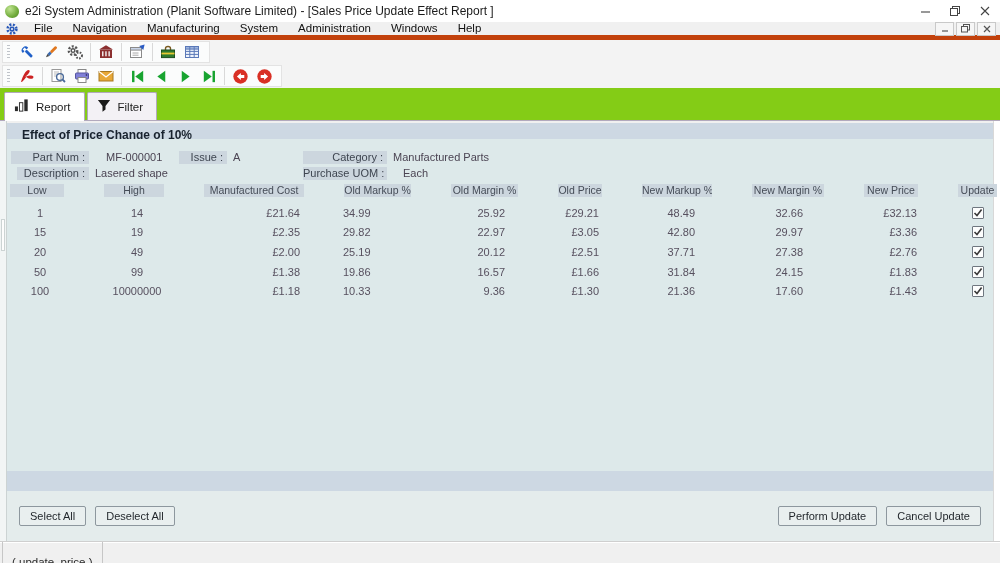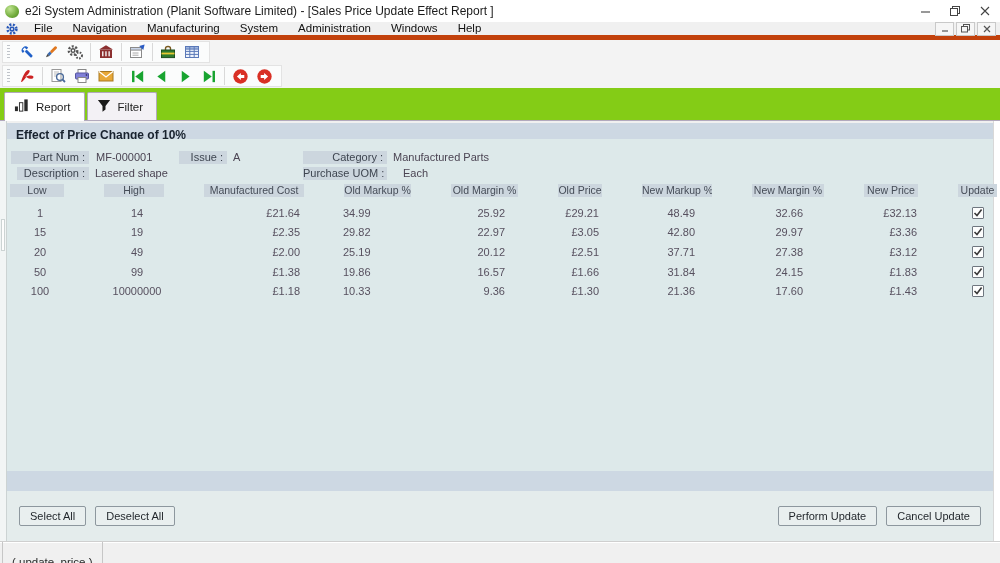--- a/index.html
+++ b/index.html
@@ -35,21 +35,21 @@
   .tab.active { background:#ffffff; }
   .tab.active::after { content:""; position:absolute; left:0; right:0; bottom:-1px; height:1px; background:#fff; }
 
   
   .content { height:420px; display:flex; background:#f0f0f0; }
   .left-splitter { width:7px; background:#f2f5f5; border-right:1px solid #ccd3d3; position:relative; flex:0 0 auto; }
   .left-splitter .grip { position:absolute; top:98px; left:1px; width:4px; height:32px; background:#fdfdfd; border:1px solid #ccd3d3; }
   .main { flex:1 1 auto; display:flex; flex-direction:column; min-width:0; }
   .right-gutter { width:7px; background:#ffffff; border-left:1px solid #d8d8d8; flex:0 0 auto; }
 
-  .report-header { height:16px; margin-top:2px; background:#cdd8e3; color:#18222e; font-weight:bold; font-size:12px; line-height:24px; padding-left:9px; }
+  .report-header { height:16px; margin-top:2px; background:#cdd8e3; color:#18222e; font-weight:bold; font-size:12px; line-height:24px; padding-left:15px; }
   .report-body { height:332px; background:#dde9ea; position:relative; font-size:11px; }
   .report-footer-band { height:20px; background:#cdd8e3; }
   .button-bar { height:50px; background:#e4ecec; display:flex; align-items:center; justify-content:space-between; padding:0 12px; }
   .btn-group { display:flex; gap:9px; }
   .ebtn { background:#e9efef; border:1px solid #8d979e; border-radius:2px; font-family:"Liberation Sans",sans-serif; font-size:11px; color:#1f2429; padding:2px 10px; height:20px; cursor:default; }
 
   
   .chip { position:absolute; height:13px; line-height:13px; background:#ccd6de; color:#3e4550; text-align:right; padding-right:4px; font-size:11px; white-space:nowrap; }
   .fval { position:absolute; height:13px; line-height:13px; color:#4b4453; font-size:11px; white-space:nowrap; }
 
@@ -297,21 +297,21 @@
     <div class="left-splitter">
         <div class="grip"></div>
       </div>
 
     <div class="main">
       <div class="report-header">Effect of Price Change of 10%</div>
 
       <div class="report-body">
 
         <div class="chip" style="left:4px;   top:12px; width:78px;">Part Num :</div>
-        <div class="fval" style="left:89px;  top:12px;">MF-000001</div>
+        <div class="fval" style="left:99px;  top:12px;">MF-000001</div>
         <div class="chip" style="left:172px; top:12px; width:48px;">Issue :</div>
         <div class="fval" style="left:226px; top:12px;">A</div>
         <div class="chip" style="left:296px; top:12px; width:84px;">Category :</div>
         <div class="fval" style="left:386px; top:12px;">Manufactured Parts</div>
         <div class="chip" style="left:10px;  top:28px; width:72px;">Description :</div>
         <div class="fval" style="left:88px;  top:28px;">Lasered shape</div>
         <div class="chip" style="left:296px; top:28px; width:84px;">Purchase UOM :</div>
         <div class="fval" style="left:396px; top:28px;">Each</div>
 
         <div class="ptable">
@@ -366,21 +366,21 @@
   </div>
               <div class="grid-row trow">
     <div class="tcell c1">20</div>
     <div class="tcell c2">49</div>
     <div class="tcell c3">£2.00</div>
     <div class="tcell c4">25.19</div>
     <div class="tcell c5">20.12</div>
     <div class="tcell c6">£2.51</div>
     <div class="tcell c7">37.71</div>
     <div class="tcell c8">27.38</div>
-    <div class="tcell c9">£3.12</div>
+    <div class="tcell c9">£2.76</div>
     <div class="tcell c10">
       <span class="checkbox checked">
         <svg class="check" width="10" height="10" viewBox="0 0 10 10">
                       <path d="M1.5 5 L4 7.6 L8.6 1.6" fill="none" stroke="#3a3a3a" stroke-width="1.6"></path>
                     </svg>
       </span>
     </div>
   </div>
               <div class="grid-row trow">
     <div class="tcell c1">50</div>

